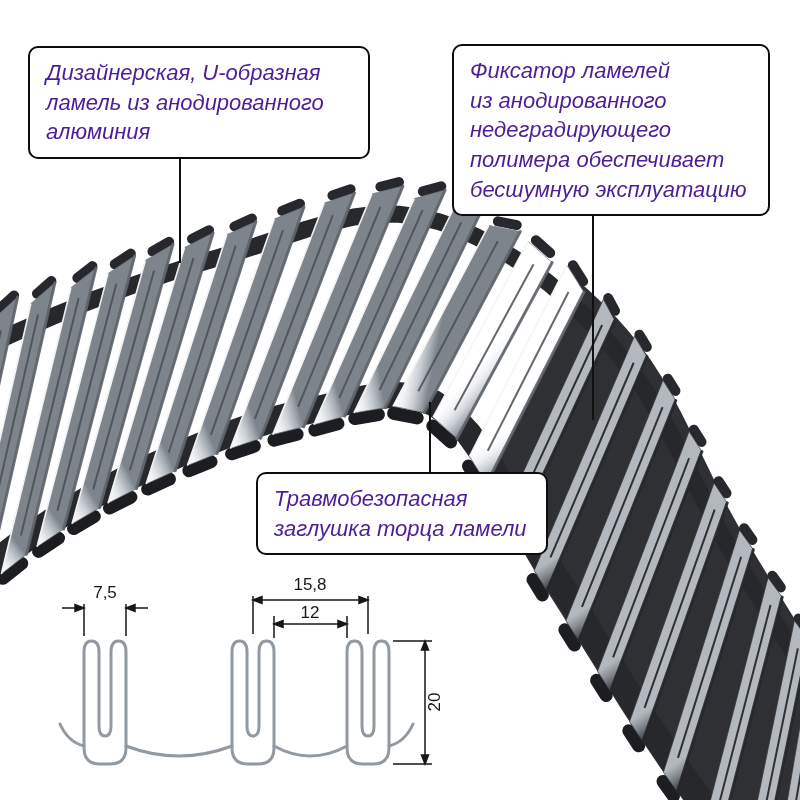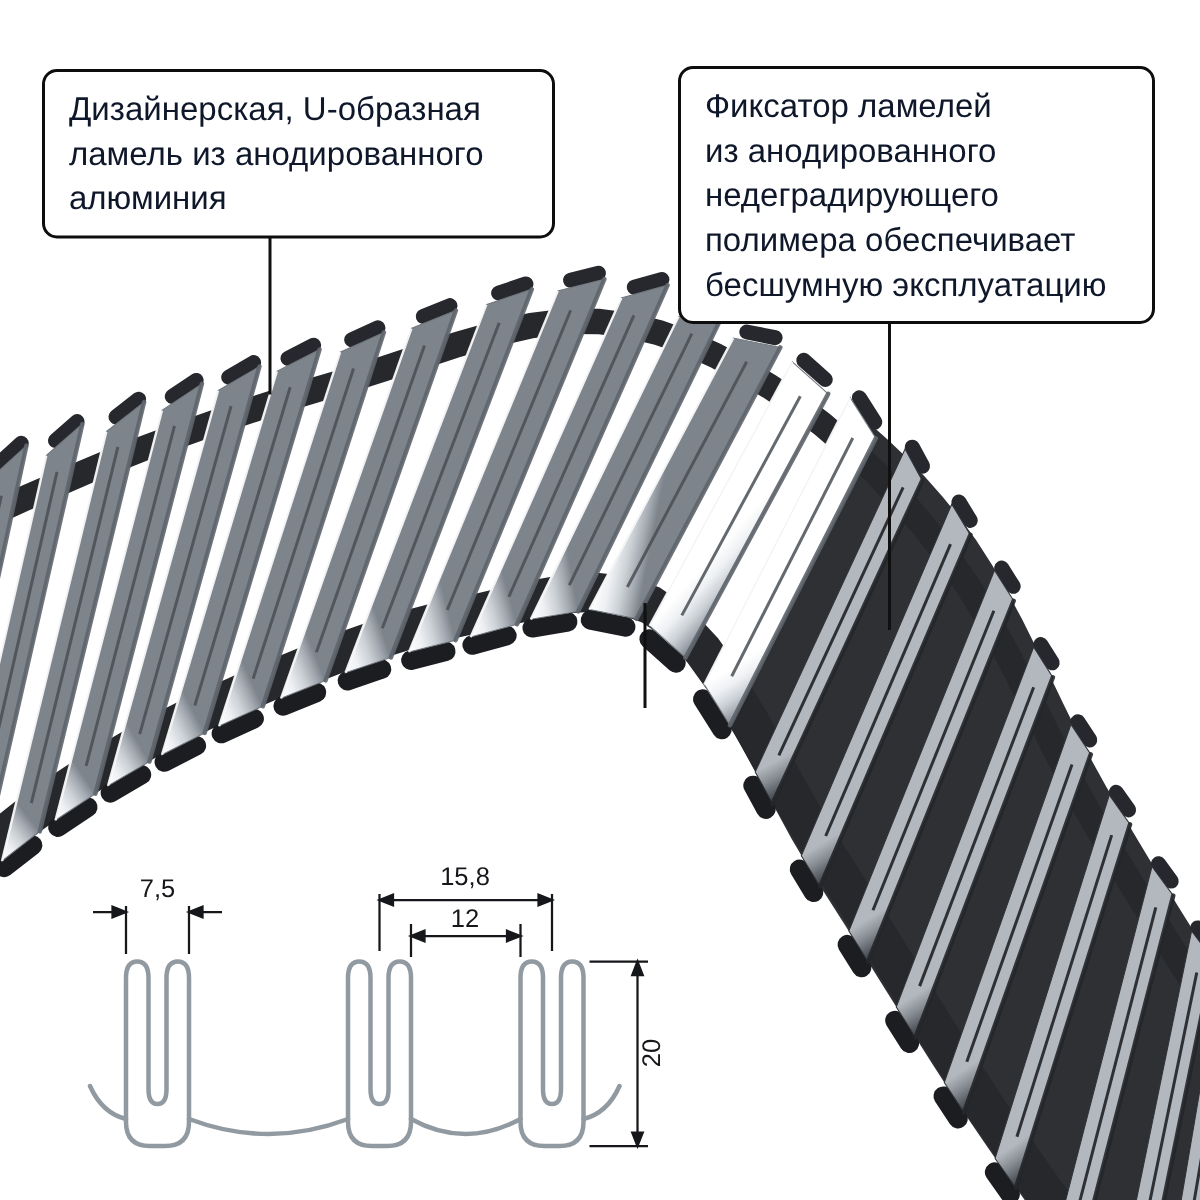--- a/index.html
+++ b/index.html
@@ -6,22 +6,22 @@
   html, body { width: 800px; height: 800px; background: #ffffff; }
   body { font-family: "Liberation Sans", sans-serif; }
   .stage { position: relative; width: 800px; height: 800px; overflow: hidden; background: #fff; }
   svg { position: absolute; }
   #grille { left: 0; top: 0; z-index: 1; }
   #dims { left: 40px; top: 568px; z-index: 2; }
   #dims text { font-family: "Liberation Sans", sans-serif; }
   .callout {
     position: absolute; z-index: 4;
     border: 2px solid #0d0d0d; border-radius: 10px; background: #ffffff;
-    color: #0f172a; font-size: 22px; line-height: 1.35;
-    padding: 10px 16px; white-space: pre-line;
+    color: #4c1d95; font-size: 22px; line-height: 1.35;
+    padding: 10px 16px; white-space: pre-line; font-style: italic;
   }
   #c1 { left: 28px;  top: 46px;  width: 342px; }
   #c2 { left: 452px; top: 44px;  width: 318px; }
   #c3 { left: 256px; top: 472px; width: 292px; }
   .leader { position: absolute; width: 2px; background: #101010; z-index: 3; }
   #l1 { left: 179px; top: 153px; height: 110px; }
   #l2 { left: 592px; top: 216px; height: 204px; }
   #l3 { left: 429px; top: 402px; height: 70px; }
 </style>
 </head>
@@ -376,17 +376,19 @@
   </svg>
 
   <div class="callout" id="c1">Дизайнерская, U-образная
 ламель из анодированного
 алюминия</div>
   <div class="callout" id="c2">Фиксатор ламелей
 из анодированного
 недеградирующего
 полимера обеспечивает
 бесшумную эксплуатацию</div>
+  <div class="callout" id="c3">Травмобезопасная
+заглушка торца ламели</div>
 
   <div class="leader" id="l1"></div>
   <div class="leader" id="l2"></div>
   <div class="leader" id="l3"></div>
 </div>
 
 </body></html>

